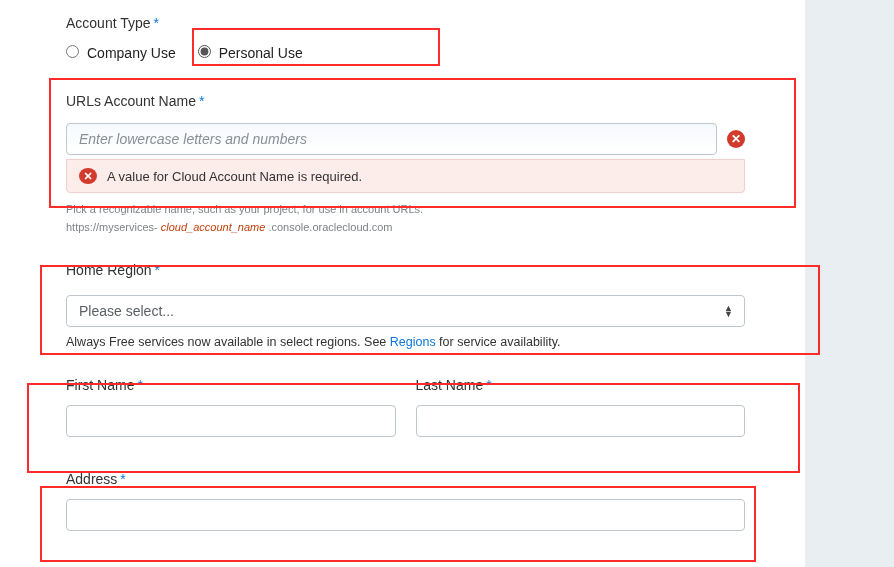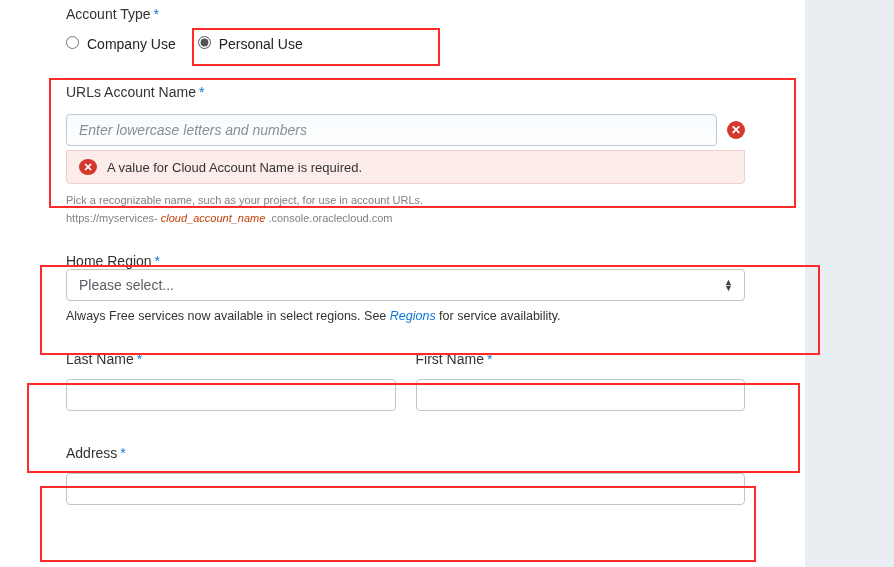--- a/index.html
+++ b/index.html
@@ -14,21 +14,21 @@
   }
   .page {
     background: #fff;
     margin: 0;
     padding: 0 0 0 0;
     width: 805px;
     height: 567px;
     position: relative;
   }
   .highlight { border: 2px solid #ff2a2a; position: absolute; pointer-events: none; }
-  .content { padding: 0 60px 0 66px; }
+  .content { padding: 9px 60px 0 66px; }
   .section { margin-bottom: 12px; }
   label.field-label { font-size: 14px; color: #333; }
   .req { color: #0b76d8; margin-left: 3px; }
   .radio-row { margin-top: 10px; display: flex; align-items: center; gap: 14px; }
   .radio-opt { display: inline-flex; align-items: flex-start; gap: 8px; font-size: 14px; }
   input[type=radio] { width: 13px; height: 13px; accent-color: #555; cursor: pointer; }
   .text-input, .select {
     width: 100%;
     height: 32px;
     border: 1px solid #bfc6cc;
@@ -76,21 +76,21 @@
     appearance: none; -webkit-appearance: none;
     background: #fff;
     cursor: pointer;
   }
   .select-arrows {
     position: absolute; right: 12px; top: 50%; transform: translateY(-50%);
     display: flex; flex-direction: column; line-height: 6px; font-size: 9px; color: #444;
     pointer-events: none;
   }
   .region-note { font-size: 12.5px; color: #333; margin-top: 8px; }
-  .region-note a { color: #0b76d8; text-decoration: none; cursor: pointer; font-style: italic; }
+  .region-note a { color: #0b76d8; text-decoration: none; cursor: pointer; }
   .name-row { display: flex; gap: 20px; }
   .name-col { flex: 1; }
   .field-block { margin-top: 18px; }
 </style>
 </head>
 <body>
 
 <div class="page">
   <div class="content">
 
@@ -127,44 +127,44 @@
         <div>
           <span>https://myservices- </span><span class="italic-token">cloud_account_name</span><span> .console.oraclecloud.com</span>
         </div>
       </div>
     </div>
 
     <div class="field-block" style="margin-top:26px;">
       <label class="field-label">
         <span>Home Region</span><span class="req">*</span>
       </label>
-      <div class="select-wrap" style="margin-top:0;">
+      <div class="select-wrap" style="margin-top:17px;">
         <div class="select" style="display:flex;align-items:center;">
           <span>Please select...</span>
         </div>
         <div class="select-arrows">
           <span>▲</span>
             <span>▼</span>
         </div>
       </div>
       <div class="region-note">
         <span>Always Free services now available in select regions. See </span><a>Regions</a><span> for service availability.</span>
       </div>
     </div>
 
     <div class="field-block name-row" style="margin-top:28px;">
       <div class="name-col">
         <label class="field-label">
-          <span>Last Name</span><span class="req">*</span>
+          <span>First Name</span><span class="req">*</span>
         </label>
         <input class="text-input" type="text" style="margin-top: 12px;">
       </div>
       <div class="name-col">
         <label class="field-label">
-          <span>First Name</span><span class="req">*</span>
+          <span>Last Name</span><span class="req">*</span>
         </label>
         <input class="text-input" type="text" style="margin-top: 12px;">
       </div>
     </div>
 
     <div class="field-block" style="margin-top:34px;">
       <label class="field-label">
         <span>Address</span><span class="req">*</span>
       </label>
       <input class="text-input" type="text" style="margin-top: 12px;">

